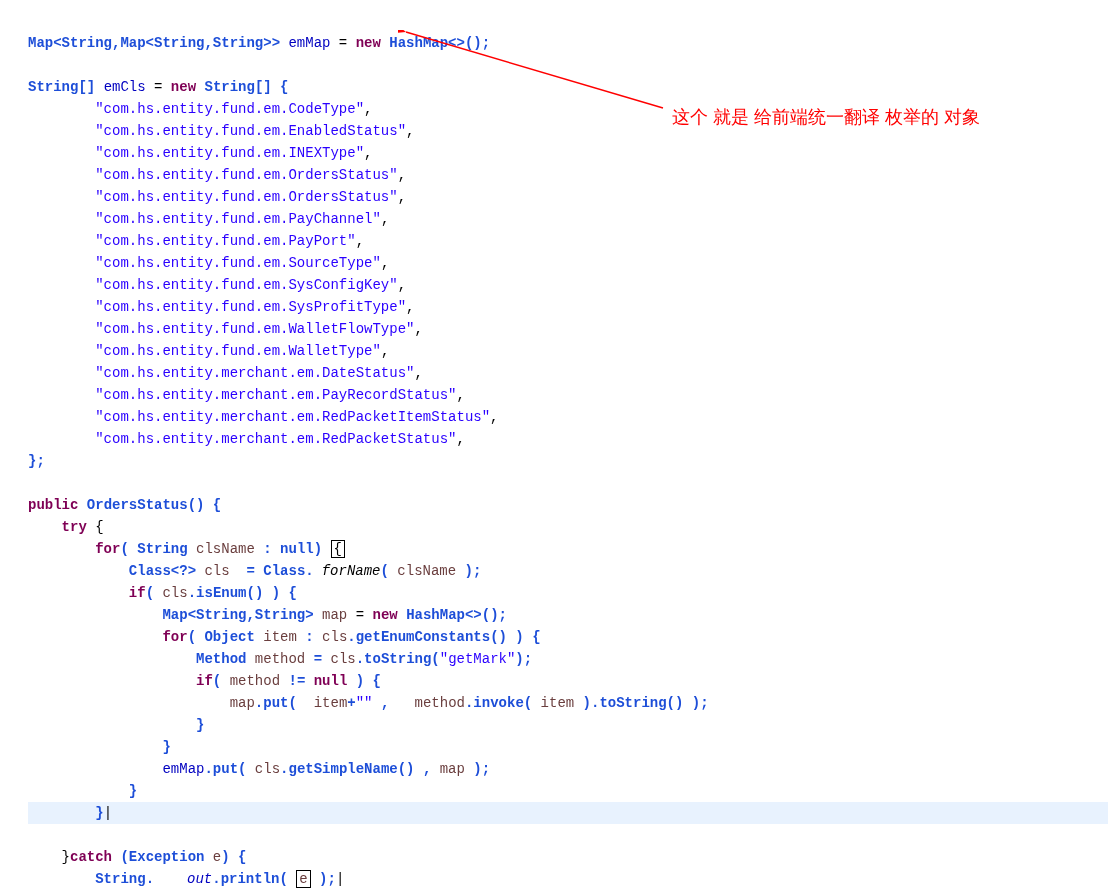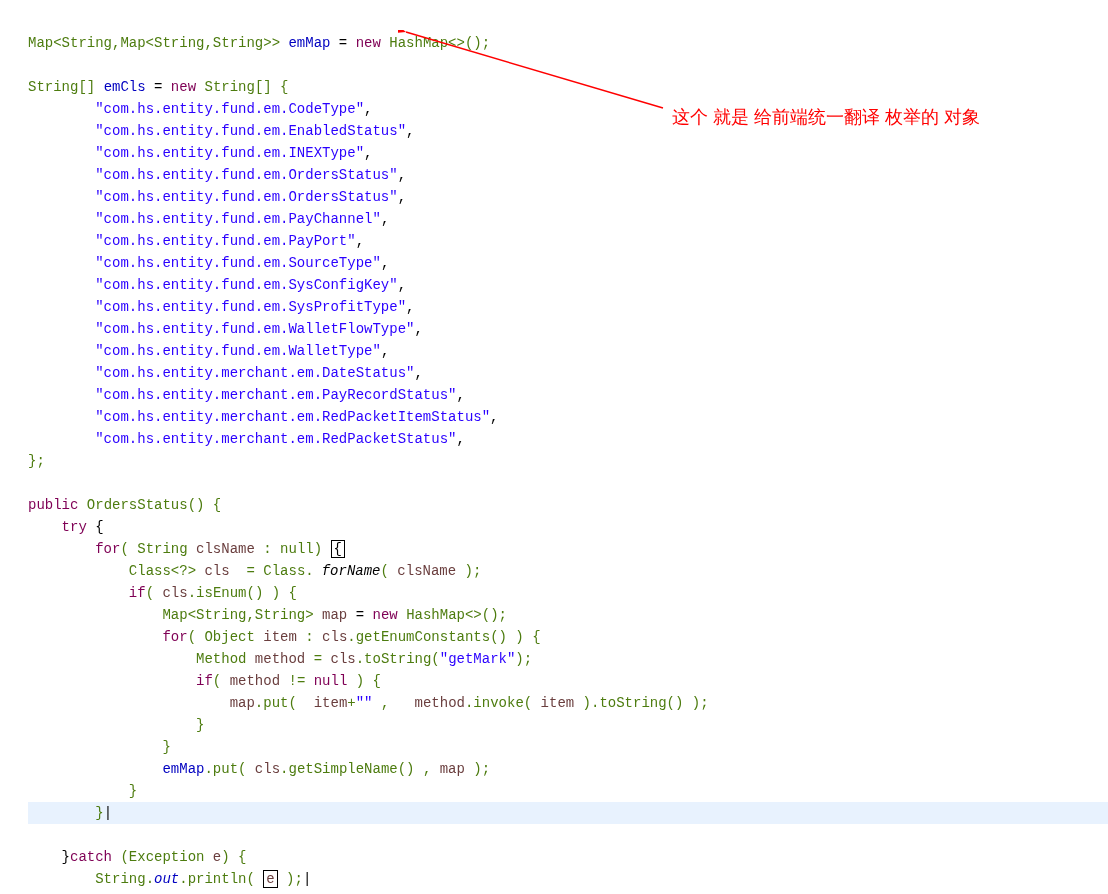--- a/index.html
+++ b/index.html
@@ -11,26 +11,26 @@
     color: #000000;
     width: 1108px;
     position: relative;
   }
   .code-area {
     padding: 10px 0 10px 28px;
     line-height: 22px;
     white-space: pre;
     position: relative;
   }
-  .kw { color: #7f0055; font-weight: normal; }
+  .kw { color: #7f0055; font-weight: bold; }
   .str { color: #2a00ff; }
   .var { color: #6a3e3e; }
   .field { color: #0000c0; }
-  .static { color: #0000c0; font-style: italic; }
-  .norm { color: #4d7c0f; }
+  .static { color: #0000c0; font-style: italic; margin-left: 33px; }
+  .norm { color: #1d4ed8; font-weight: bold; }
   .method-italic { color: #000000; font-style: italic; margin-left: 8px; }
   .highlight-line {
     background: #e8f2fe;
     display: block;
     width: 100%;
   }
   .cursor-box {
     border: 1px solid #000;
     padding: 0 2px;
   }

